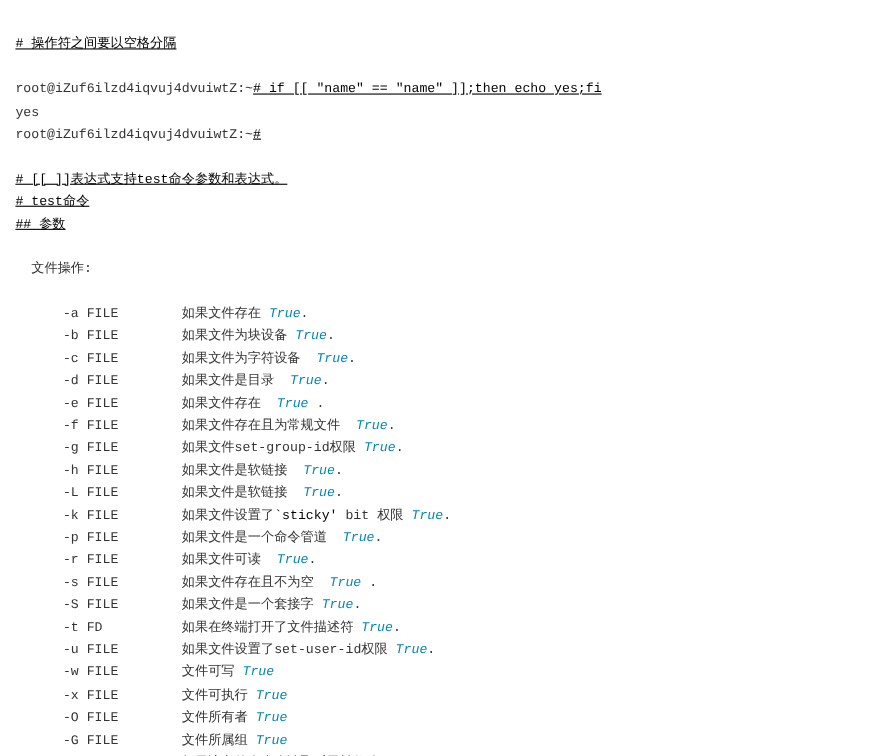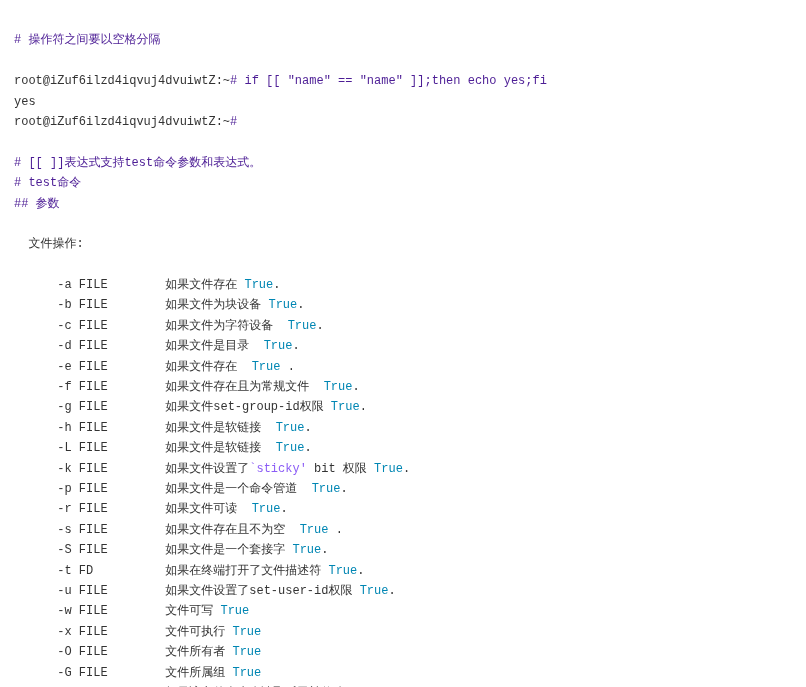--- a/index.html
+++ b/index.html
@@ -5,24 +5,24 @@
   body {
     margin: 0;
     padding: 10px 14px;
     font-family: Consolas, "Courier New", monospace;
     font-size: 12px;
     line-height: 1.7;
     color: #333;
     background: #fff;
     white-space: pre;
   }
-  .c-comment { color: #4c1d95; }
-  .c-string  { color: #8b5cf6; }
+  .c-comment { color: #000000; text-decoration: underline; }
+  .c-string  { color: #000000; }
   .c-kw      { color: #333; font-weight: normal; }
-  .c-builtin { color: #0086b3; }
+  .c-builtin { color: #0086b3; font-style: italic; }
   .line { display:block; }
 </style>
 </head>
 <body>
 <div id="doc"><span class="line"><span class="c-comment"># 操作符之间要以空格分隔</span></span><span class="line">&nbsp;</span><span class="line"><span>root@iZuf6ilzd4iqvuj4dvuiwtZ:~</span><span class="c-comment"># if [[ "name" == "name" ]];then echo yes;fi</span></span><span class="line"><span>yes</span></span><span class="line"><span>root@iZuf6ilzd4iqvuj4dvuiwtZ:~</span><span class="c-comment">#</span></span><span class="line">&nbsp;</span><span class="line"><span class="c-comment"># [[ ]]表达式支持test命令参数和表达式。</span></span><span class="line"><span class="c-comment"># test命令</span></span><span class="line"><span class="c-comment">## 参数</span></span><span class="line">&nbsp;</span><span class="line"><span>  文件操作:</span></span><span class="line">&nbsp;</span><span class="line"><span>      -a FILE        如果文件存在 </span><span class="c-builtin">True</span><span>.</span></span><span class="line"><span>      -b FILE        如果文件为块设备 </span><span class="c-builtin">True</span><span>.</span></span><span class="line"><span>      -c FILE        如果文件为字符设备  </span><span class="c-builtin">True</span><span>.</span></span><span class="line"><span>      -d FILE        如果文件是目录  </span><span class="c-builtin">True</span><span>.</span></span><span class="line"><span>      -e FILE        如果文件存在  </span><span class="c-builtin">True</span><span> .</span></span><span class="line"><span>      -f FILE        如果文件存在且为常规文件  </span><span class="c-builtin">True</span><span>.</span></span><span class="line"><span>      -g FILE        如果文件</span><span class="c-kw">set</span><span>-group-id权限 </span><span class="c-builtin">True</span><span>.</span></span><span class="line"><span>      -h FILE        如果文件是软链接  </span><span class="c-builtin">True</span><span>.</span></span><span class="line"><span>      -L FILE        如果文件是软链接  </span><span class="c-builtin">True</span><span>.</span></span><span class="line"><span>      -k FILE        如果文件设置了</span><span class="c-string">`sticky'</span><span> bit 权限 </span><span class="c-builtin">True</span><span>.</span></span><span class="line"><span>      -p FILE        如果文件是一个命令管道  </span><span class="c-builtin">True</span><span>.</span></span><span class="line"><span>      -r FILE        如果文件可读  </span><span class="c-builtin">True</span><span>.</span></span><span class="line"><span>      -s FILE        如果文件存在且不为空  </span><span class="c-builtin">True</span><span> .</span></span><span class="line"><span>      -S FILE        如果文件是一个套接字 </span><span class="c-builtin">True</span><span>.</span></span><span class="line"><span>      -t FD          如果在终端打开了文件描述符 </span><span class="c-builtin">True</span><span>.</span></span><span class="line"><span>      -u FILE        如果文件设置了</span><span class="c-kw">set</span><span>-user-id权限 </span><span class="c-builtin">True</span><span>.</span></span><span class="line"><span>      -w FILE        文件可写 </span><span class="c-builtin">True</span></span><span class="line"><span>      -x FILE        文件可执行 </span><span class="c-builtin">True</span></span><span class="line"><span>      -O FILE        文件所有者 </span><span class="c-builtin">True</span></span><span class="line"><span>      -G FILE        文件所属组 </span><span class="c-builtin">True</span></span><span class="line"><span>      -N FILE        如果该文件自上次读取后已被修改  </span><span class="c-builtin">True</span><span>.</span></span></div>
 
 
 
 
 

